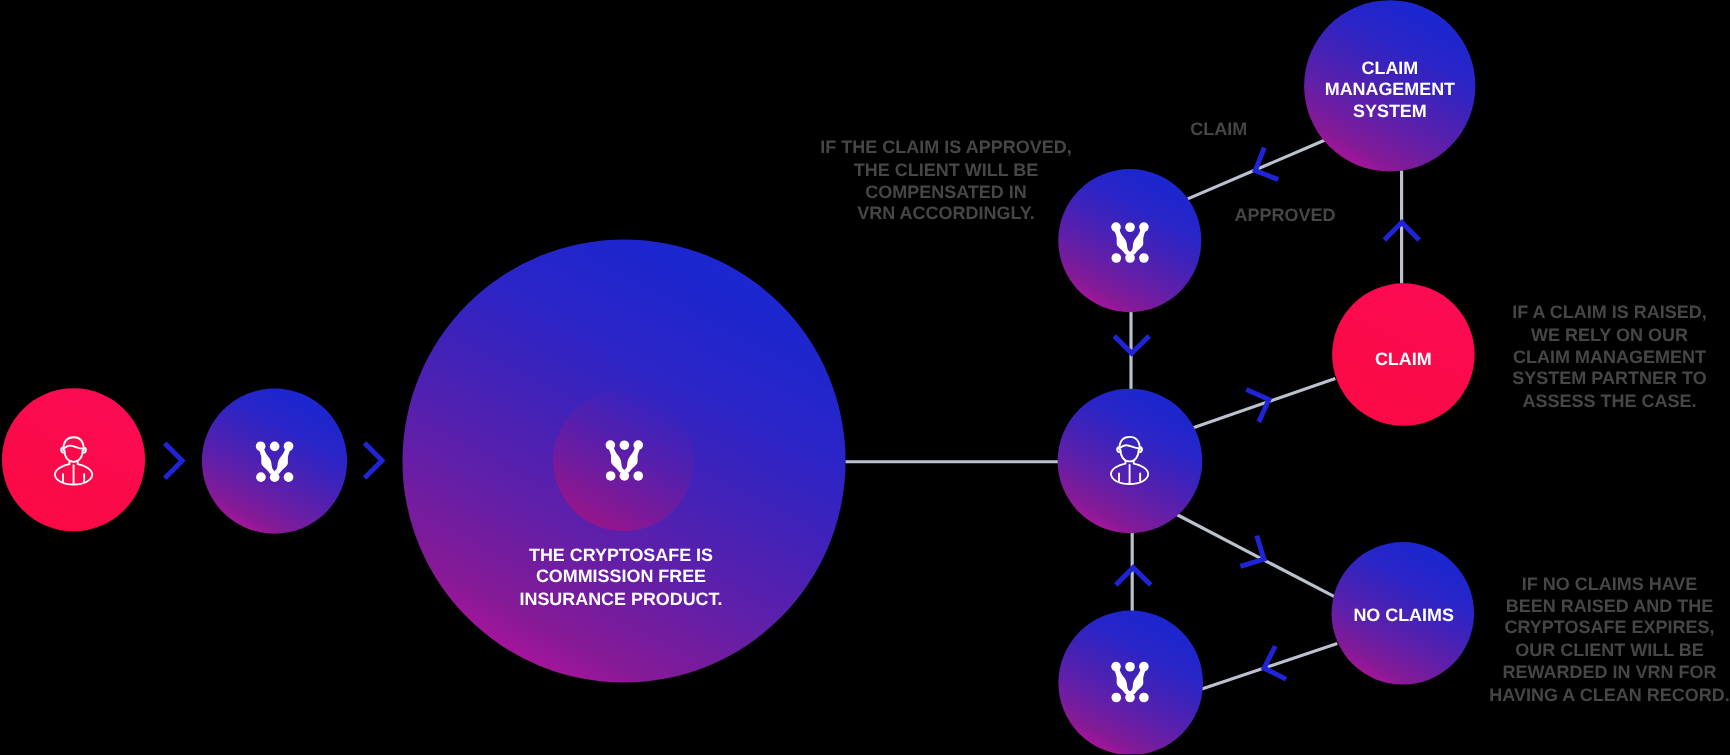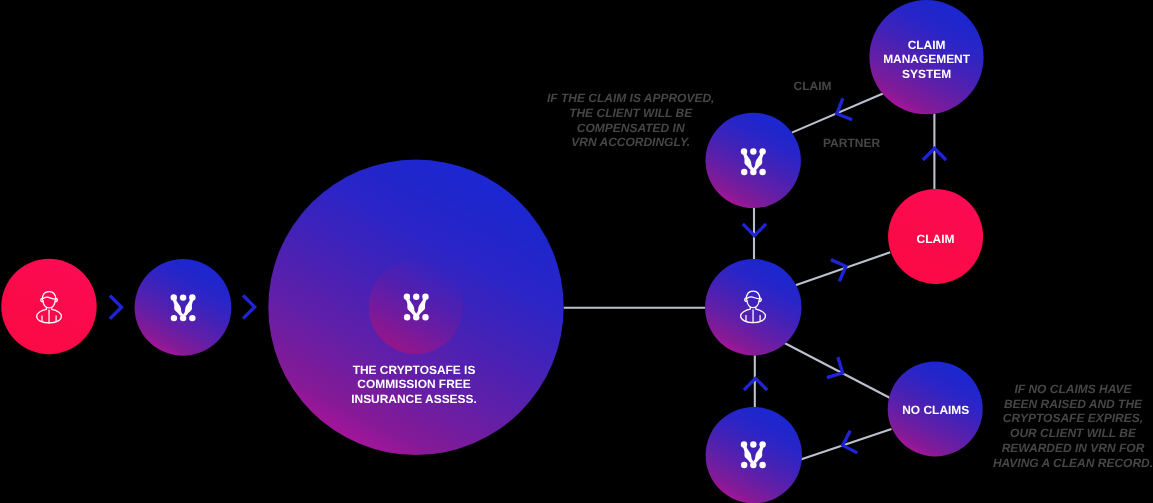--- a/index.html
+++ b/index.html
@@ -2,21 +2,21 @@
 <html><head>
 <meta charset="utf-8">
 <title>VRN CryptoSafe Flow</title>
 <style>
   html,body{margin:0;padding:0;background:#000;}
   #stage{position:relative;width:1153px;height:503px;background:#000;overflow:hidden;
          font-family:"Liberation Sans", sans-serif;
          -webkit-font-smoothing:antialiased;text-rendering:geometricPrecision;}
   #art{position:absolute;top:0;left:0;width:1153px;height:503px;display:block;}
   .note{position:absolute;color:#464646;font-size:12px;font-weight:700;
-        letter-spacing:0px;line-height:14.8px;text-align:center;white-space:pre;font-style:italic;}
+        letter-spacing:0px;line-height:14.8px;text-align:center;white-space:pre;}
   .edgelab{position:absolute;color:#464646;font-size:12px;font-weight:700;
         letter-spacing:0px;line-height:14.8px;white-space:pre;}
   .bub{position:absolute;color:#fff;font-size:11.95px;font-weight:700;
        letter-spacing:0px;line-height:14.7px;text-align:center;white-space:pre;}
 </style>
 </head>
 <body>
 
 <div id="stage">
 <svg id="art" viewBox="0 0 1153 503" xmlns="http://www.w3.org/2000/svg">
@@ -135,31 +135,36 @@
     <use href="#chevR" transform="translate(848.1,265.5) rotate(-21)"></use>
     <use href="#chevR" transform="translate(844.7,373.9) rotate(28)"></use>
     <use href="#chevR" transform="translate(840.5,446.1) rotate(162)"></use>
   </g>
 </svg>
 
 <div class="note" style="left:530.7px;top:91px;width:200px;">IF THE CLAIM IS APPROVED,
 THE CLIENT WILL BE
 COMPENSATED IN
 VRN ACCORDINGLY.</div>
+<div class="note" style="left:993px;top:201px;width:160px;">IF A CLAIM IS RAISED,
+WE RELY ON OUR
+CLAIM MANAGEMENT
+SYSTEM PARTNER TO
+ASSESS THE CASE.</div>
 <div class="note" style="left:988px;top:381.9px;width:170px;">IF NO CLAIMS HAVE
 BEEN RAISED AND THE
 CRYPTOSAFE EXPIRES,
 OUR CLIENT WILL BE
 REWARDED IN VRN FOR
 HAVING A CLEAN RECORD.</div>
 
 <div class="edgelab" style="left:793.5px;top:79.2px;">CLAIM</div>
-<div class="edgelab" style="left:823px;top:135.7px;">PARTNER</div>
+<div class="edgelab" style="left:823px;top:135.7px;">APPROVED</div>
 
 <div class="bub" style="left:334px;top:362.6px;width:160px;">THE CRYPTOSAFE IS
 COMMISSION FREE
-INSURANCE ASSESS.</div>
+INSURANCE PRODUCT.</div>
 <div class="bub" style="left:856.6px;top:37.5px;width:140px;">CLAIM
 MANAGEMENT
 SYSTEM</div>
 <div class="bub" style="left:895.5px;top:231.6px;width:80px;">CLAIM</div>
 <div class="bub" style="left:885.75px;top:403.1px;width:100px;">NO CLAIMS</div>
 </div>
 
 </body></html>

